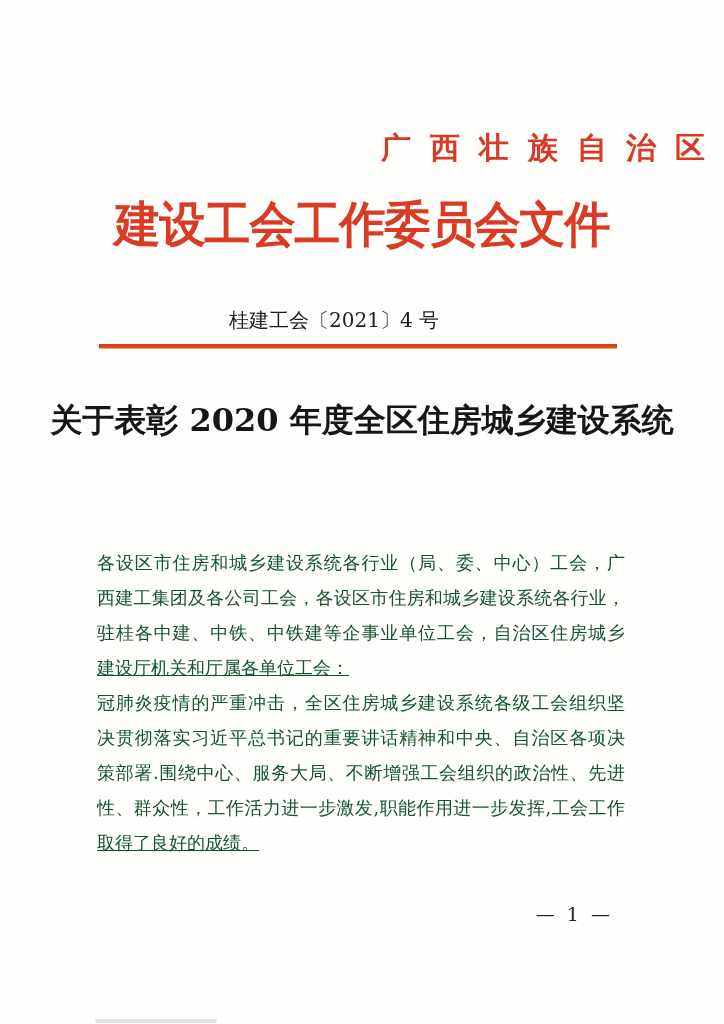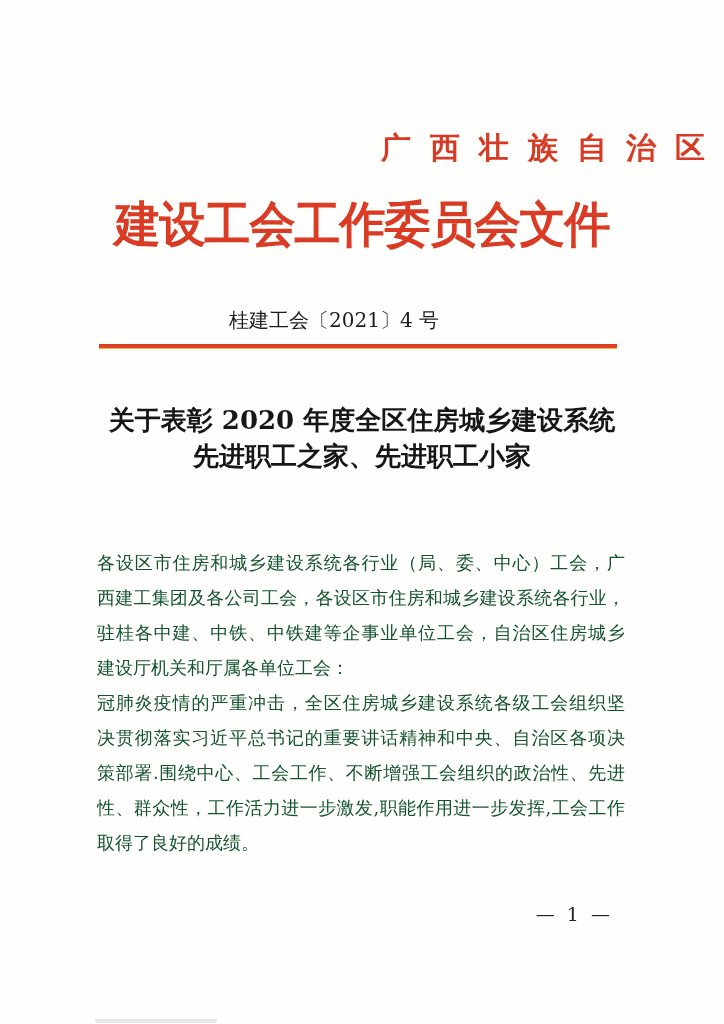--- a/index.html
+++ b/index.html
@@ -41,38 +41,38 @@
   .red-rule {
     position: absolute; top: 344px; left: 99px;
     width: 518px; height: 4px;
     background: linear-gradient(#db3a22, #e04a26);
     border-bottom: 1px solid #ecb24e;
   }
   
   .doc-title {
     position: absolute; top: 402px; left: 0; width: 724px;
     text-align: center;
-    font-size: 26px; line-height: 36px;
+    font-size: 32px; line-height: 36px;
     font-weight: bold;
     color: #161616;
   }
   
   .doc-body {
     position: absolute; top: 545px; left: 97px; width: 528px;
     font-size: 18px; line-height: 35px;
     color: #14532d;
   }
   .bl {
     text-align: justify;
     text-align-last: justify;
     text-justify: inter-character;
     height: 35px;
     overflow: hidden;
   }
-  .bl.end { text-align-last: left; }
+  .bl.end { text-align-last: left; text-decoration: underline; }
   .bl.ind { text-indent: 31px; }
   .page-no {
     position: absolute; top: 903px; right: 111px;
     font-size: 19px; letter-spacing: 3px;
     color: #232323;
     white-space: nowrap;
   }
   .scan-smudge {
     position: absolute; left: 95px; top: 1019px;
     width: 122px; height: 4px;
@@ -87,31 +87,30 @@
   <div class="hdr-region">广西壮族自治区</div>
 
   <div class="hdr-org">建设工会工作委员会文件</div>
 
   <div class="doc-no">桂建工会〔2021〕4 号</div>
 
   <div class="red-rule"></div>
 
   <div class="doc-title">
     <div>关于表彰 2020 年度全区住房城乡建设系统</div>
-    <div>先进职工之家、先进职工小家</div>
   </div>
 
   <div class="doc-body">
     <div class="bl">各设区市住房和城乡建设系统各行业（局、委、中心）工会，广</div>
     <div class="bl">西建工集团及各公司工会，各设区市住房和城乡建设系统各行业，</div>
     <div class="bl">驻桂各中建、中铁、中铁建等企事业单位工会，自治区住房城乡</div>
     <div class="bl end">建设厅机关和厅属各单位工会：</div>
     <div class="bl">冠肺炎疫情的严重冲击，全区住房城乡建设系统各级工会组织坚</div>
     <div class="bl">决贯彻落实习近平总书记的重要讲话精神和中央、自治区各项决</div>
-    <div class="bl">策部署.围绕中心、工会工作、不断增强工会组织的政治性、先进</div>
+    <div class="bl">策部署.围绕中心、服务大局、不断增强工会组织的政治性、先进</div>
     <div class="bl">性、群众性，工作活力进一步激发,职能作用进一步发挥,工会工作</div>
     <div class="bl end">取得了良好的成绩。</div>
   </div>
 
   <div class="page-no">— 1 —</div>
 
   <div class="scan-smudge"></div>
 
 </div>
 

